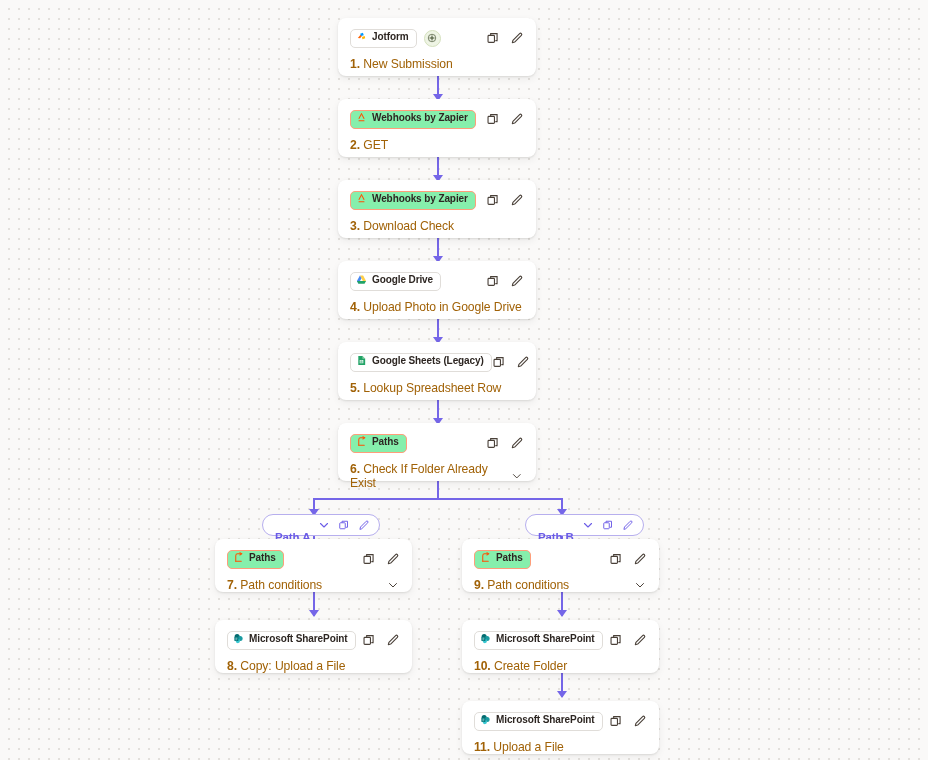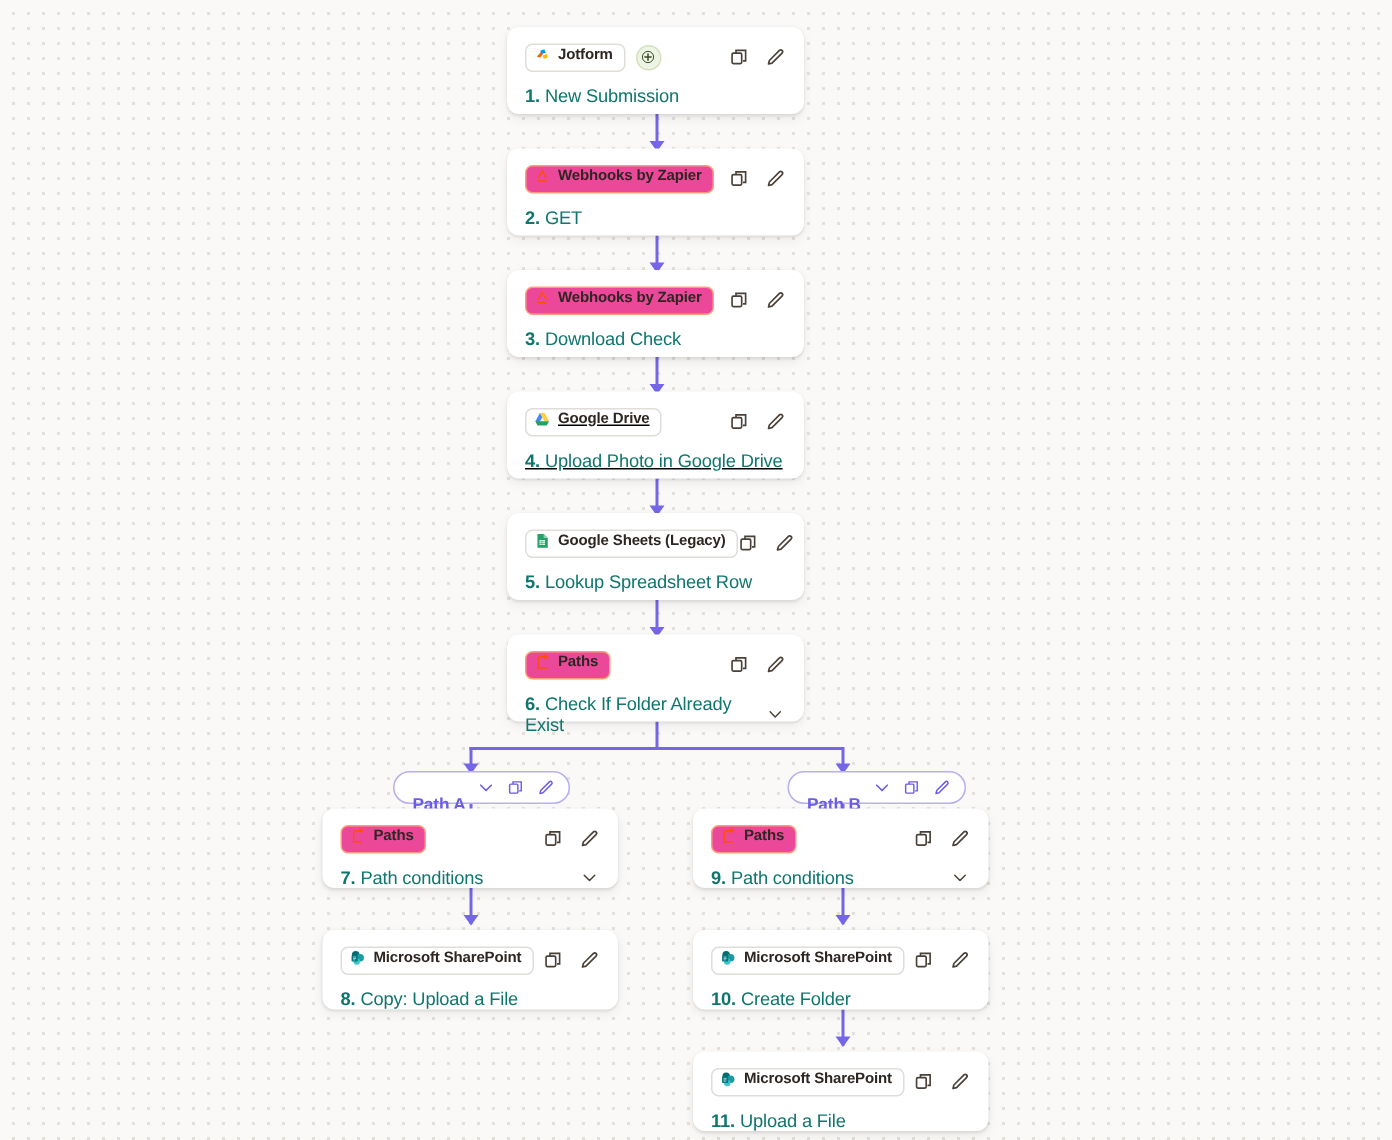--- a/index.html
+++ b/index.html
@@ -70,21 +70,21 @@
     gap: 5px;
     border: 1px solid #e0ddd9;
     border-radius: 5px;
     padding: 2px 7px 6px 5px;
     background: #ffffff;
     height: 19px;
     box-sizing: border-box;
   }
   .app-badge.accent {
     border-color: #ff9d7a;
-    background: #ec4899;
+    background: #86efac;
   }
   .app-badge .label {
     font-size: 10px;
     font-weight: bold;
     color: #2d2622;
     letter-spacing: -0.1px;
     white-space: nowrap;
   }
   .app-ico {
     width: 11px;
@@ -115,21 +115,21 @@
     cursor: pointer;
   }
   .card-title-row {
     display: flex;
     align-items: center;
     justify-content: space-between;
     margin-top: 9px;
   }
   .card-title {
     font-size: 12.2px;
-    color: #0f766e;
+    color: #a16207;
     letter-spacing: -0.1px;
   }
   .card-title b {
     font-weight: bold;
   }
   .chev-down {
     width: 12px;
     height: 12px;
     display: block;
     margin-right: 1px;
@@ -290,21 +290,21 @@
       </div>
     </div>
     <div class="card-title-row">
       <div class="card-title">
         <b>3.</b>
         <span>Download Check</span>
       </div>
     </div>
   </div>
 
-  <div class="card" style="left:338px; top:261px; width:198px; height:58px;text-decoration:underline;">
+  <div class="card" style="left:338px; top:261px; width:198px; height:58px;">
     <div class="card-top">
       <div class="card-top-left">
         <span class="app-badge">
           <svg class="app-ico" viewBox="0 0 24 24">
             <path d="M8.5 3 L15.5 3 L22 15 L15 15 Z" fill="#ffcf48"></path>
             <path d="M8.5 3 L2 15 L5.5 21 L12 9 Z" fill="#4688f4"></path>
             <path d="M2 15 L5.5 21 L18.5 21 L22 15 Z" fill="#21a366"></path>
           </svg>
           <span class="label">Google Drive</span>
         </span>

